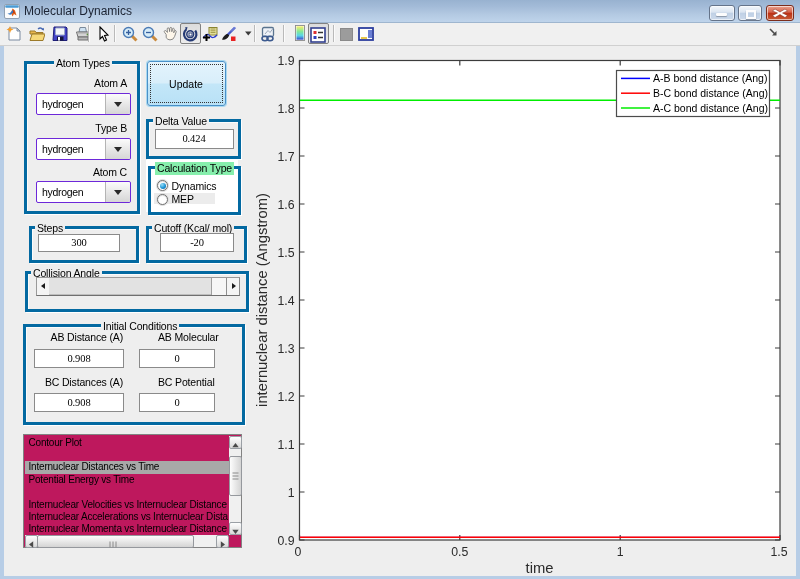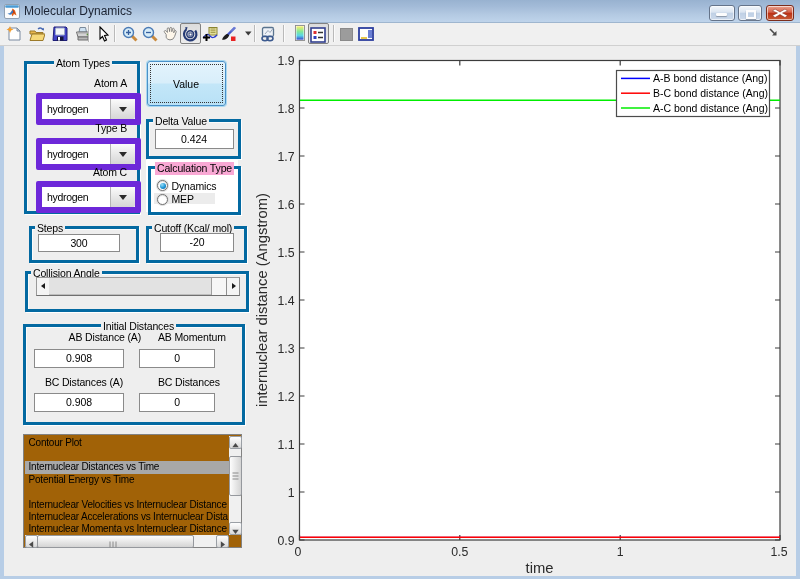--- a/index.html
+++ b/index.html
@@ -12,36 +12,36 @@
 .winbtn{top:5px;height:14px;border-radius:3px;border:1px solid #65748a;box-shadow:inset 0 0 0 1px rgba(255,255,255,0.6)}
 #btnmin{left:709px;width:24px;background:linear-gradient(180deg,#f3f7fb 0%,#dbe5f1 45%,#bfd0e5 50%,#ccdaeb 100%)}
 #btnmax{left:738px;width:22px;background:linear-gradient(180deg,#f3f7fb 0%,#dbe5f1 45%,#bfd0e5 50%,#ccdaeb 100%)}
 #btnclose{left:766px;width:26px;background:linear-gradient(180deg,#eba28f 0%,#d4624a 45%,#bc3015 50%,#c85c35 100%);border-color:#7c2d1c}
 .sep{top:25px;width:1px;height:17px;background:#b9b9b9;box-shadow:1px 0 0 #fbfbfb}
 .ticon{top:26px;width:16px;height:16px}
 .selbox{top:23px;width:19px;height:19px;border:1px solid #818181;border-radius:2px;background:linear-gradient(180deg,#dcdcdc,#ececec)}
 .grp{border:3px solid #0369a1;box-shadow:1px 1px 0 #ffffff,inset 1px 1px 0 rgba(255,255,255,0.75)}
 .grp>span{position:absolute;top:-7px;font-size:10.5px;letter-spacing:-0.15px;line-height:13px;background:#eeeeee;padding:0 2px;white-space:nowrap;color:#000}
 .lbl{font-size:10.5px;letter-spacing:-0.15px;color:#000;text-align:right;white-space:nowrap}
-.edit{background:#fff;border:1px solid #8a8a8a;font-size:10.5px;letter-spacing:-0.1px;text-align:center;color:#000;font-family:Liberation Sans, sans-serif}
-.combo{background:#fff;border:6px solid #6d28d9;border-radius:2px}
+.edit{background:#fff;border:1px solid #8a8a8a;font-size:10.5px;letter-spacing:-0.1px;text-align:center;color:#000;font-family:Liberation Serif, serif}
+.combo{background:#fff;border:1px solid #6d28d9;border-radius:2px}
 .combo .tx{position:absolute;left:5px;top:4px;font-size:10.5px;letter-spacing:-0.3px;color:#000}
 .combo .btn{position:absolute;right:0;top:0;bottom:0;width:24px;background:linear-gradient(180deg,#fbfbfb,#e4e4e4 60%,#d6d6d6);border-left:1px solid #b4b4b4;border-radius:0 2px 2px 0}
 .combo .btn:after{content:"";position:absolute;left:7.5px;top:8px;border:4.5px solid transparent;border-top:5px solid #2a2a2a;border-bottom:0}
 #update{left:146.5px;top:60.5px;width:77px;height:43px;background:linear-gradient(180deg,#e3f3fc 0%,#d8eefa 48%,#c3e6f8 52%,#b8e1f6 100%);border:1px solid #4a90c8;border-radius:3px;box-shadow:0 0 0 1px #a8d8f0}
 #update .foc{position:absolute;left:2px;top:2px;right:2px;bottom:2px;border:1px dotted #333}
 #update .tx{position:absolute;left:0;right:0;top:16px;text-align:center;font-size:10.5px;color:#000}
 .radio{width:9px;height:9px;border-radius:50%;background:#fff;border:1px solid #707070;box-shadow:0 0 0 1px #dedede,inset 0 1px 1px rgba(0,0,0,0.12)}
 .radio.on:after{content:"";position:absolute;left:1.5px;top:1.5px;width:6px;height:6px;border-radius:50%;background:radial-gradient(circle at 35% 30%,#9adef7 0%,#1e95d5 55%,#0b528c 100%)}
 .sld{background:#f6f6f6;border:1px solid #9a9a9a;border-bottom-color:#6f6f6f;border-right-color:#8a8a8a}
 .sldbtn{position:absolute;top:0;bottom:0;width:12px;background:#f4f4f4;border-right:1px solid #8f8f8f}
 .sldthumb{position:absolute;top:0;bottom:0;background:#e2e2e2;border-right:1px solid #9f9f9f;box-shadow:inset 0 -1px 0 #bdbdbd}
 .arrL:after{content:"";position:absolute;left:4px;top:5px;border:3.5px solid transparent;border-right:4px solid #1a1a1a;border-left:0}
 .arrR:after{content:"";position:absolute;left:4.5px;top:5px;border:3.5px solid transparent;border-left:4px solid #1a1a1a;border-right:0}
-#listbox{left:22.5px;top:434px;width:217px;height:112px;background:#a16207;border:1px solid #828282}
+#listbox{left:22.5px;top:434px;width:217px;height:112px;background:#be185d;border:1px solid #828282}
 .li{position:absolute;left:1px;width:200px;height:12.4px;font-size:10px;letter-spacing:-0.2px;line-height:12.4px;padding-left:4px;white-space:nowrap;overflow:hidden;color:#000}
 .li.sel{background:#a8a8a8}
 .sb{position:absolute;background:#f0f0f0}
 .sbbtn{position:absolute;background:linear-gradient(180deg,#fefefe,#d9d9d9);border:1px solid #9a9fa5;border-radius:2px}
 .sbthumbV{position:absolute;background:linear-gradient(90deg,#fdfdfd,#d4d4d4);border:1px solid #95989d;border-radius:2px}
 .sbthumbH{position:absolute;background:linear-gradient(180deg,#fdfdfd,#d4d4d4);border:1px solid #95989d;border-radius:2px}
 </style>
 </head>
 <body>
 <div class="abs" id="titlebar"></div>
@@ -186,31 +186,31 @@
     <div class="btn"></div>
   </div>
 <div class="abs lbl" style="left:37px;top:166px;width:90px">Atom C</div>
 <div class="abs combo" style="left:36px;top:181px;width:93px;height:20px">
     <div class="tx">hydrogen</div>
     <div class="btn"></div>
   </div>
 
 <div class="abs" id="update">
     <div class="foc"></div>
-    <div class="tx">Value</div>
+    <div class="tx">Update</div>
   </div>
 
 <div class="abs grp" style="left:146px;top:119px;width:89px;height:34px">
     <span style="left:4px">Delta Value</span>
   </div>
 <div class="abs edit" style="left:154.5px;top:128.5px;width:77px;height:18px;line-height:18px">0.424</div>
 
 <div class="abs" style="left:146px;top:160px;width:92px;height:52px;background:#fff"></div>
 <div class="abs grp" style="left:148px;top:165.5px;width:87px;height:43px;box-shadow:1px 1px 0 #ffffff">
-    <span style="left:4px;background:#f9a8d4">Calculation Type</span>
+    <span style="left:4px;background:#86efac">Calculation Type</span>
   </div>
 <div class="abs radio on" style="left:157px;top:180px"></div>
 <div class="abs lbl" style="left:171.5px;top:179.5px">Dynamics</div>
 <div class="abs" style="left:154px;top:192.5px;width:61px;height:11px;background:#ececec"></div>
 <div class="abs radio" style="left:157px;top:193.5px"></div>
 <div class="abs lbl" style="left:171.5px;top:193px">MEP</div>
 
 <div class="abs grp" style="left:29px;top:225.5px;width:104px;height:31px">
     <span style="left:3px">Steps</span>
   </div>
@@ -224,28 +224,28 @@
 <div class="abs grp" style="left:25px;top:271px;width:218px;height:35px">
     <span style="left:3px">Collision Angle</span>
   </div>
 <div class="abs sld" style="left:36px;top:277px;width:202px;height:17px">
  <div class="sldbtn arrL" style="left:0"></div>
  <div class="sldthumb" style="left:12px;width:162px"></div>
  <div class="sldbtn arrR" style="right:0;border-left:1px solid #8f8f8f;border-right:none"></div>
 </div>
 
 <div class="abs grp" style="left:23px;top:324px;width:216px;height:95px">
-    <span style="left:75px">Initial Distances</span>
-  </div>
-<div class="abs lbl" style="left:52px;top:331px;width:89px">AB Distance (A)</div>
-<div class="abs lbl" style="left:158px;top:331px;text-align:left">AB Momentum</div>
+    <span style="left:75px">Initial Conditions</span>
+  </div>
+<div class="abs lbl" style="left:34px;top:331px;width:89px">AB Distance (A)</div>
+<div class="abs lbl" style="left:158px;top:331px;text-align:left">AB Molecular</div>
 <div class="abs edit" style="left:34px;top:348.5px;width:88px;height:17px;line-height:17px">0.908</div>
 <div class="abs edit" style="left:139px;top:348.5px;width:74px;height:17px;line-height:17px">0</div>
 <div class="abs lbl" style="left:34px;top:376px;width:89px">BC Distances (A)</div>
-<div class="abs lbl" style="left:158px;top:376px;text-align:left">BC Distances</div>
+<div class="abs lbl" style="left:158px;top:376px;text-align:left">BC Potential</div>
 <div class="abs edit" style="left:34px;top:393px;width:88px;height:17px;line-height:17px">0.908</div>
 <div class="abs edit" style="left:139px;top:393px;width:74px;height:17px;line-height:17px">0</div>
 
 <div class="abs" id="listbox">
  <div class="li" style="top:1.5px">Contour Plot</div>
  <div class="li sel" style="top:26.3px">Internuclear Distances vs Time</div>
  <div class="li" style="top:38.7px">Potential Energy vs Time</div>
  <div class="li" style="top:63.5px">Internuclear Velocities vs Internuclear Distance</div>
  <div class="li" style="top:88.3px">Internuclear Momenta vs Internuclear Distance</div>
  <div class="li" style="top:75.9px">Internuclear Accelerations vs Internuclear Dista</div>

